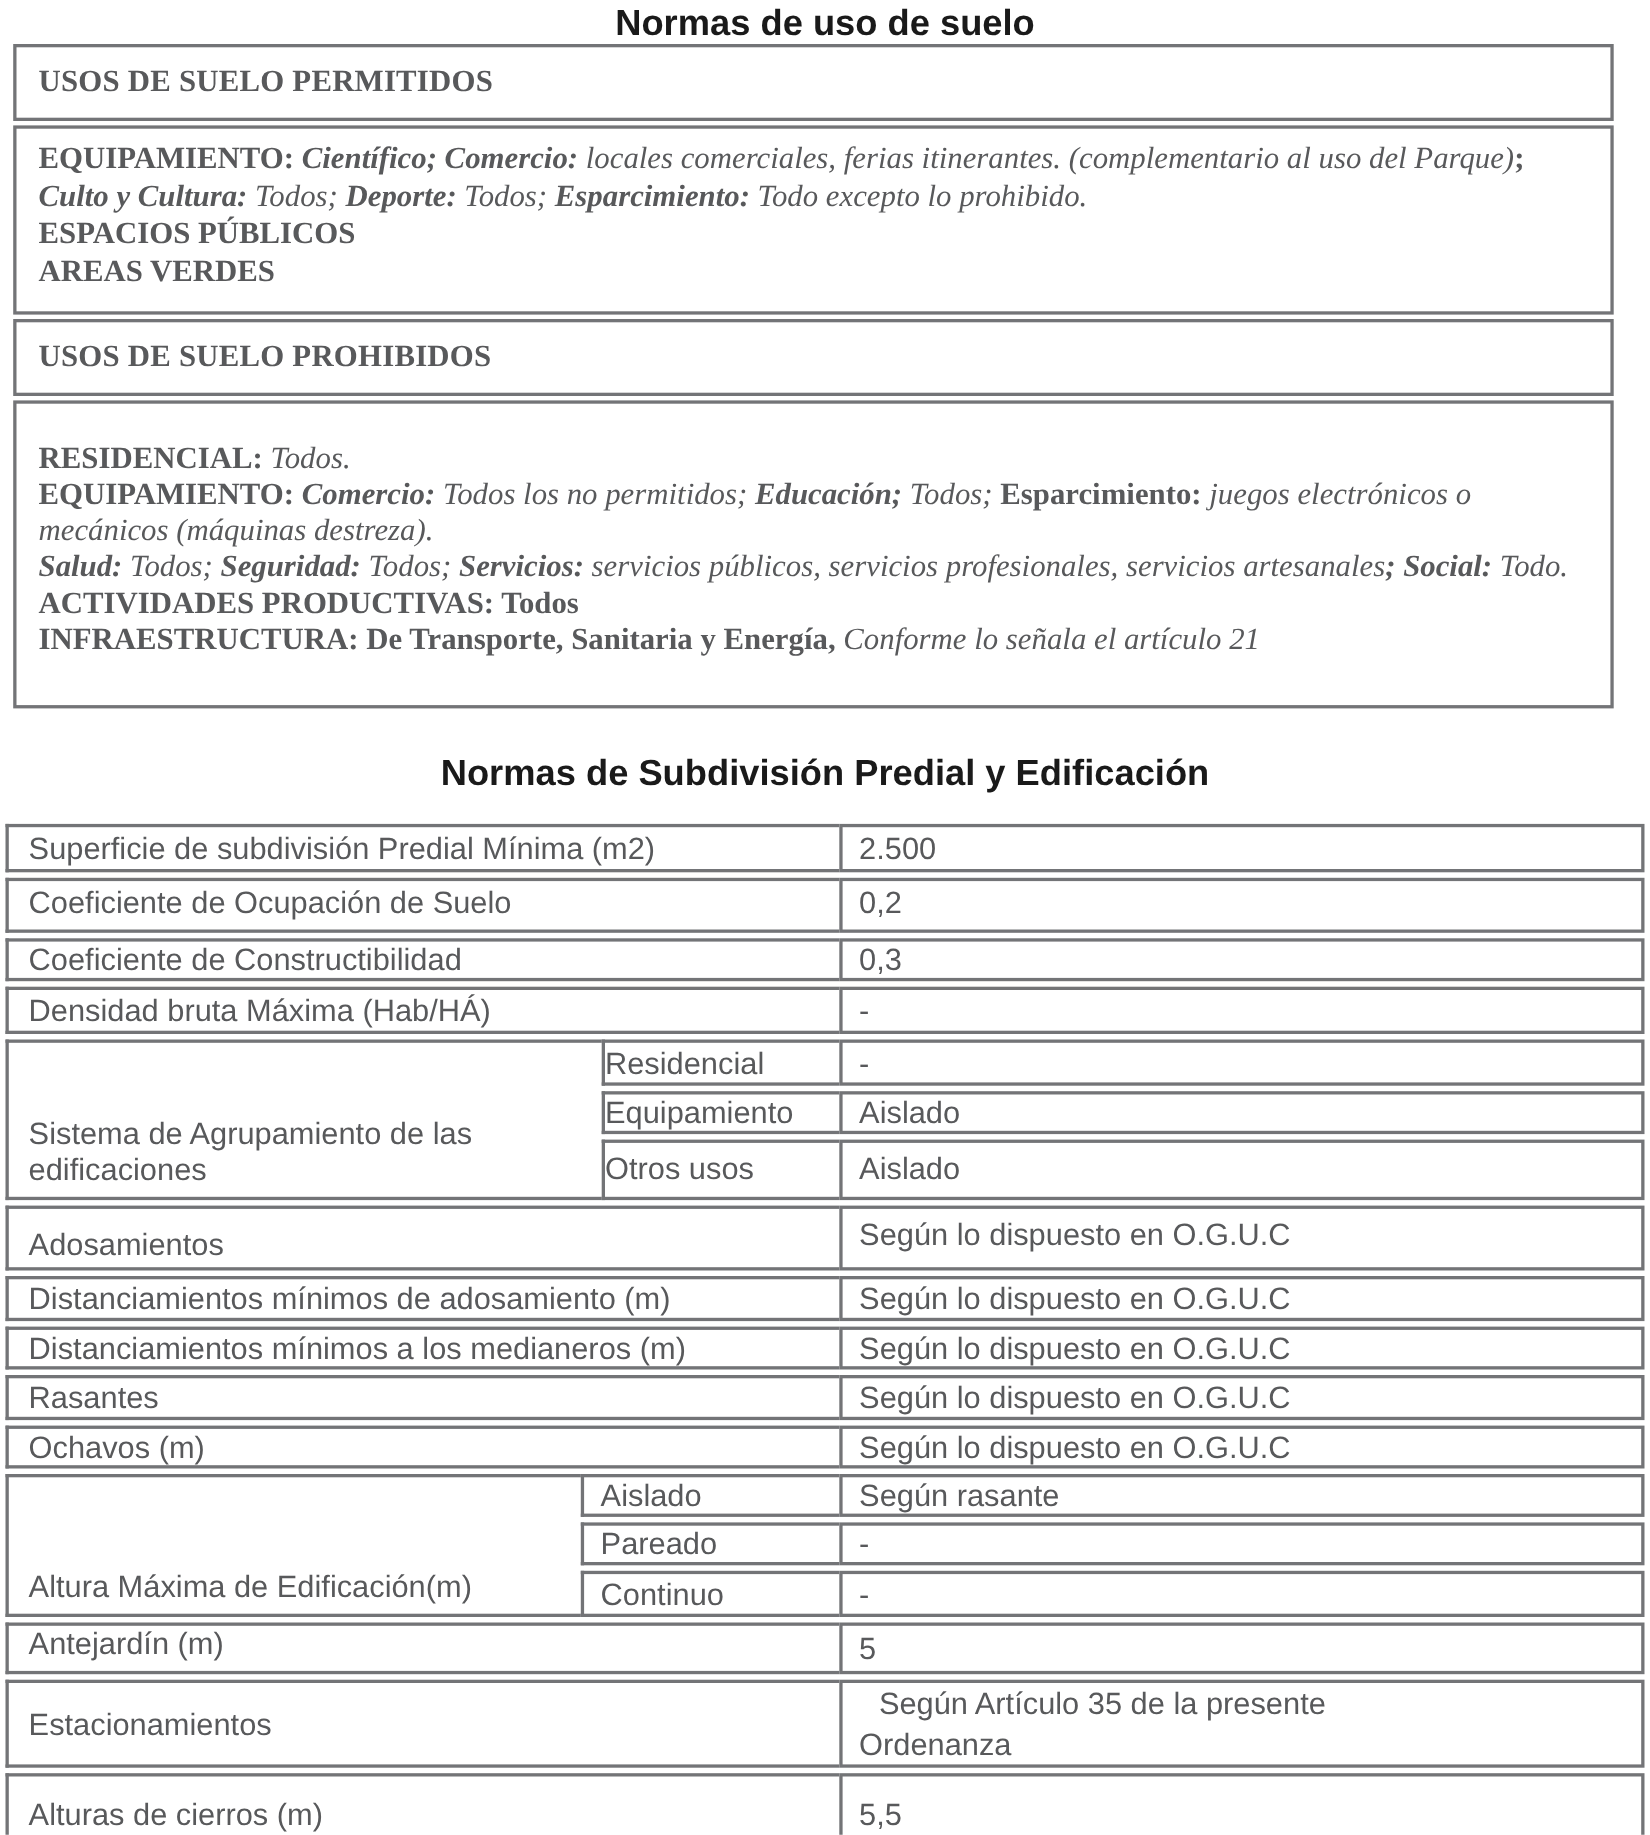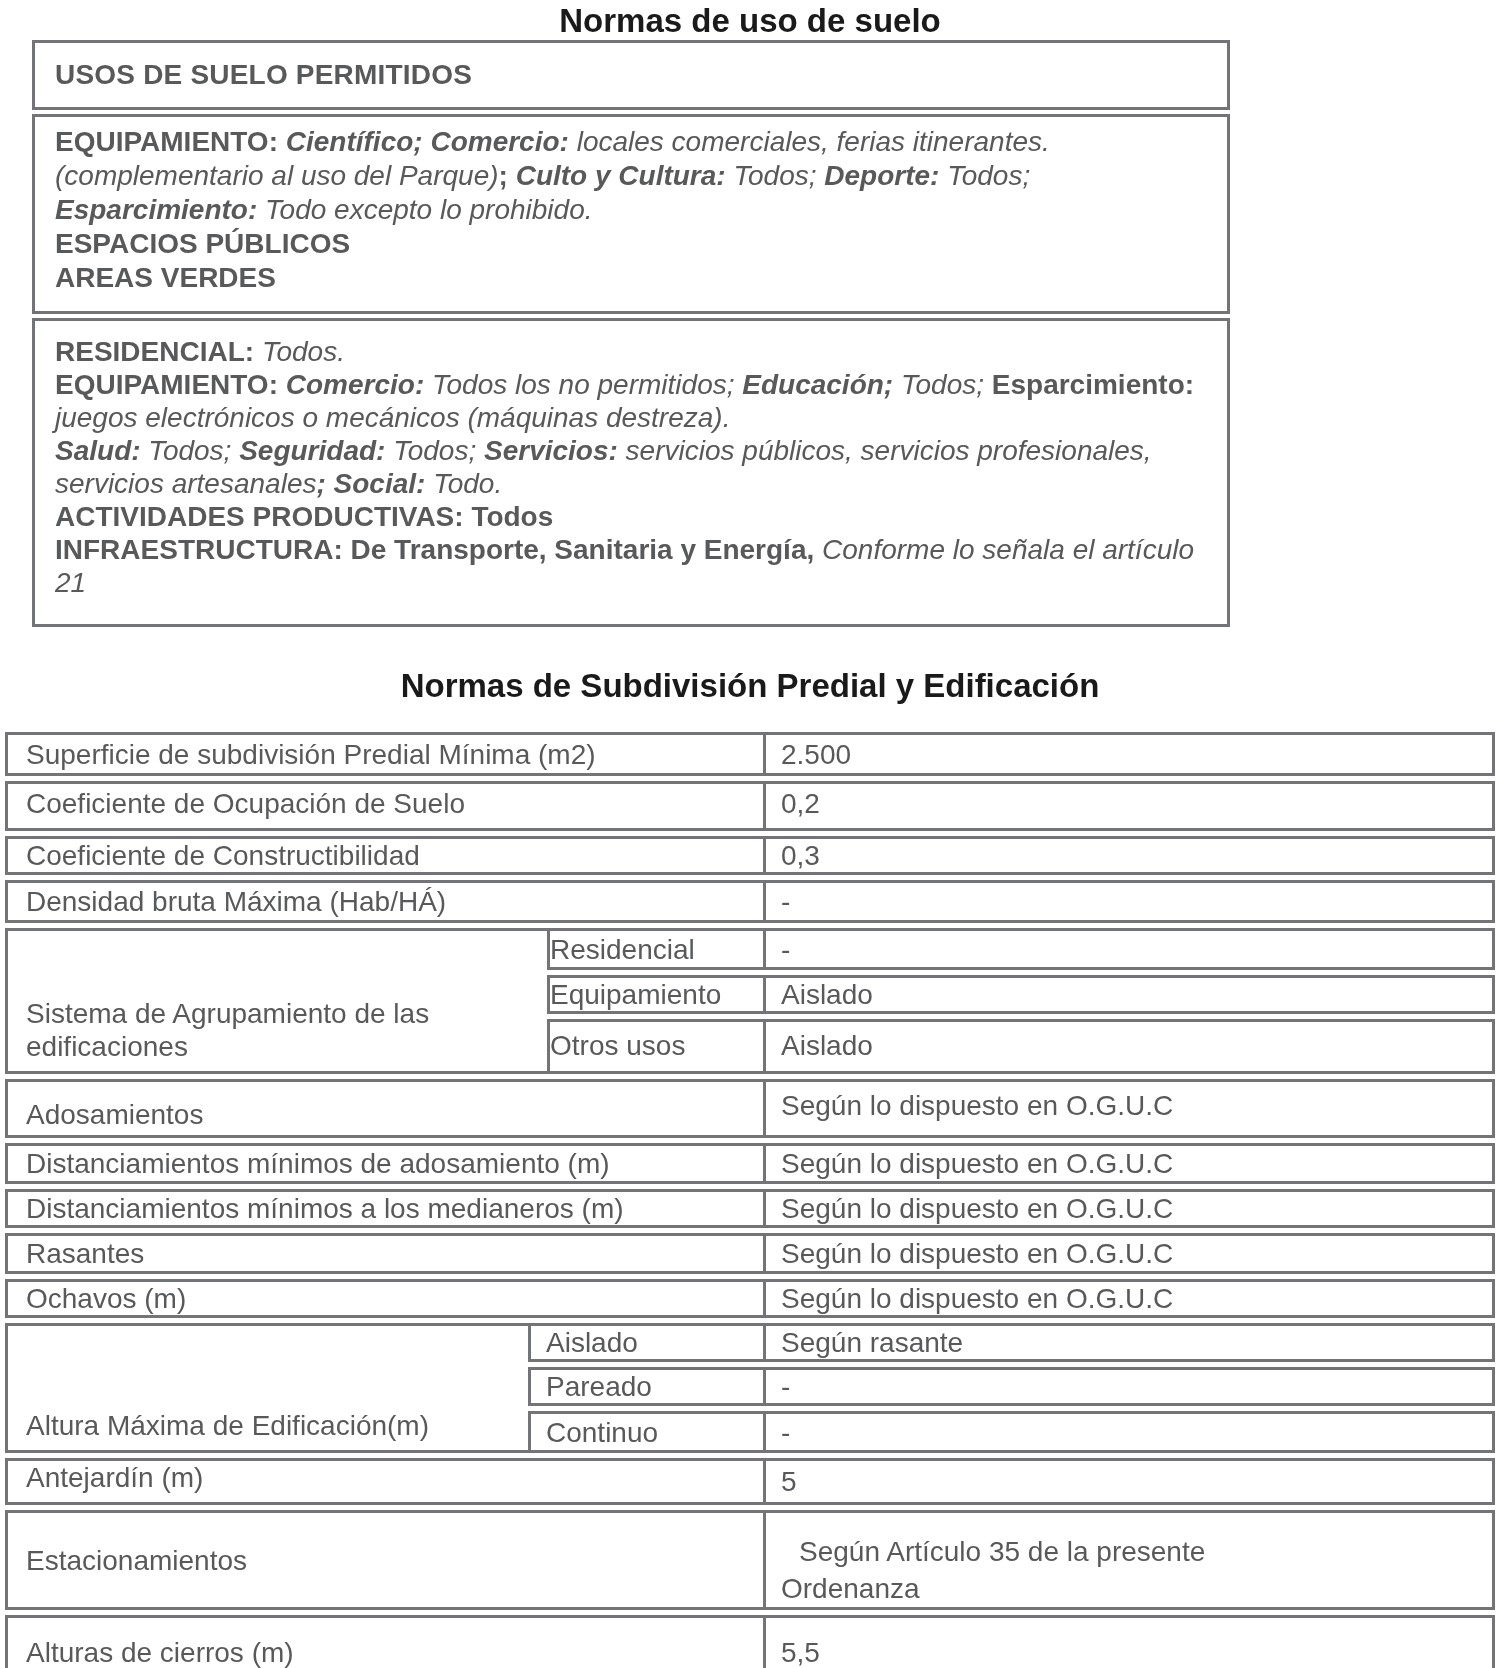--- a/index.html
+++ b/index.html
@@ -12,21 +12,21 @@
   html,body{width:1500px;height:1668px;background:var(--bg);
     font-family:"Liberation Sans","DejaVu Sans",sans-serif;overflow:hidden;}
 
   .doc-title{width:1500px;text-align:center;font-size:33px;font-weight:bold;
     color:var(--title-color);line-height:30px;margin-top:6px;}
   .doc-title2{width:1500px;text-align:center;font-size:33px;font-weight:bold;
     color:var(--title-color);line-height:34px;margin-top:38px;}
 
   
   table.landuse{border-collapse:separate;border-spacing:0 4px;table-layout:fixed;
-    width:1198px;margin-left:32px;}
+    width:1455px;margin-left:12px;font-family:Liberation Serif, serif;}
   table.landuse td{border:3px solid var(--border-color);vertical-align:middle;
     color:var(--text-color);font-size:28px;}
   td.lu-header{height:70px;padding-left:20px;font-weight:bold;letter-spacing:.2px;}
   td.lu-body{vertical-align:top;line-height:34px;}
   td.lu-body1{height:172px;padding:8px 45px 16px 20px;}
   td.lu-body2{height:280px;padding:14px 24px 25px 20px;line-height:33px;}
 
   .run-b{font-weight:bold;}
   .run-i{font-style:italic;}
   .run-bi{font-weight:bold;font-style:italic;}
@@ -39,21 +39,21 @@
     border-left:3px solid var(--border-color);
     color:var(--text-color);font-size:28px;vertical-align:middle;line-height:33px;}
   table.subdiv td:last-child{border-right:3px solid var(--border-color);}
   td.lbl{padding-left:18px;}
   td.sub{padding-left:0;}
   td.sub2{padding-left:15px;}
   td.val{padding-left:15px;}
   .va-b{vertical-align:bottom !important;padding-bottom:8px;}
   .va-b2{vertical-align:bottom !important;padding-bottom:4px;}
   .va-t{vertical-align:top !important;padding-top:7px;}
-  .est-line1{padding-left:18px;margin-top:20px;}
+  .est-line1{padding-left:18px;}
   .est-line{line-height:37px;}
 
   .h44{height:44px;padding-left:16px;} .h50{height:50px;margin-left:45px;} .h37{height:37px;} .h43{height:43px;}
   .h42{height:42px;} .h39{height:39px;} .h55{height:55px;} .h47{height:59px;}
   .h41{height:41px;} .h38{height:38px;} .h54{height:36px;} .h80{height:80px;}
   .h52{height:65px;}
 </style>
 </head>
 <body>
 
@@ -63,20 +63,23 @@
   <tbody>
     <tr>
       <td class="lu-header">USOS DE SUELO PERMITIDOS</td>
     </tr>
     <tr>
       <td class="lu-body lu-body1">
         <div class="line"><span class="run-b">EQUIPAMIENTO: </span><span class="run-bi">Científico; Comercio:</span><span class="run-i"> locales comerciales, ferias itinerantes. (complementario al uso del Parque)</span><span class="run-b">; </span><span class="run-bi">Culto y Cultura:</span><span class="run-i"> Todos; </span><span class="run-bi">Deporte:</span><span class="run-i"> Todos; </span><span class="run-bi">Esparcimiento:</span><span class="run-i"> Todo excepto lo prohibido.</span></div>
         <div class="line"><span class="run-b">ESPACIOS PÚBLICOS</span></div>
         <div class="line"><span class="run-b">AREAS VERDES</span></div>
       </td>
+    </tr>
+    <tr>
+      <td class="lu-header">USOS DE SUELO PROHIBIDOS</td>
     </tr>
     <tr>
       <td class="lu-body lu-body2">
         <div class="line"><span class="run-b">RESIDENCIAL: </span><span class="run-i">Todos.</span></div>
         <div class="line"><span class="run-b">EQUIPAMIENTO: </span><span class="run-bi">Comercio:</span><span class="run-i"> Todos los no permitidos; </span><span class="run-bi">Educación;</span><span class="run-i"> Todos; </span><span class="run-b">Esparcimiento: </span><span class="run-i">juegos electrónicos o mecánicos (máquinas destreza).</span></div>
         <div class="line"><span class="run-bi">Salud:</span><span class="run-i"> Todos; </span><span class="run-bi">Seguridad:</span><span class="run-i"> Todos; </span><span class="run-bi">Servicios:</span><span class="run-i"> servicios públicos, servicios profesionales, servicios artesanales</span><span class="run-bi">; Social:</span><span class="run-i"> Todo.</span></div>
         <div class="line"><span class="run-b">ACTIVIDADES PRODUCTIVAS: Todos</span></div>
         <div class="line"><span class="run-b">INFRAESTRUCTURA: De Transporte, Sanitaria y Energía, </span><span class="run-i">Conforme lo señala el artículo 21</span></div>
       </td>
     </tr>

